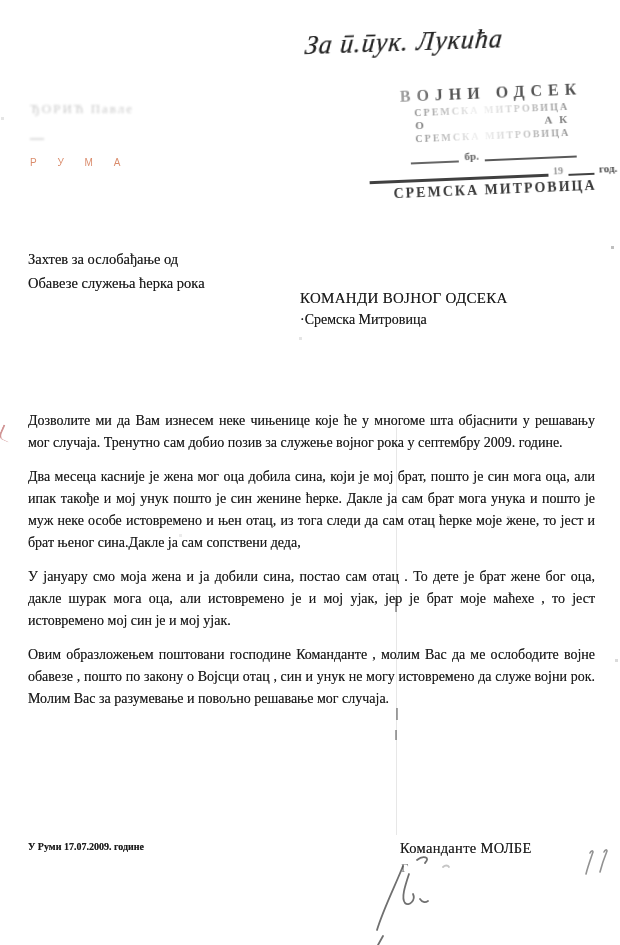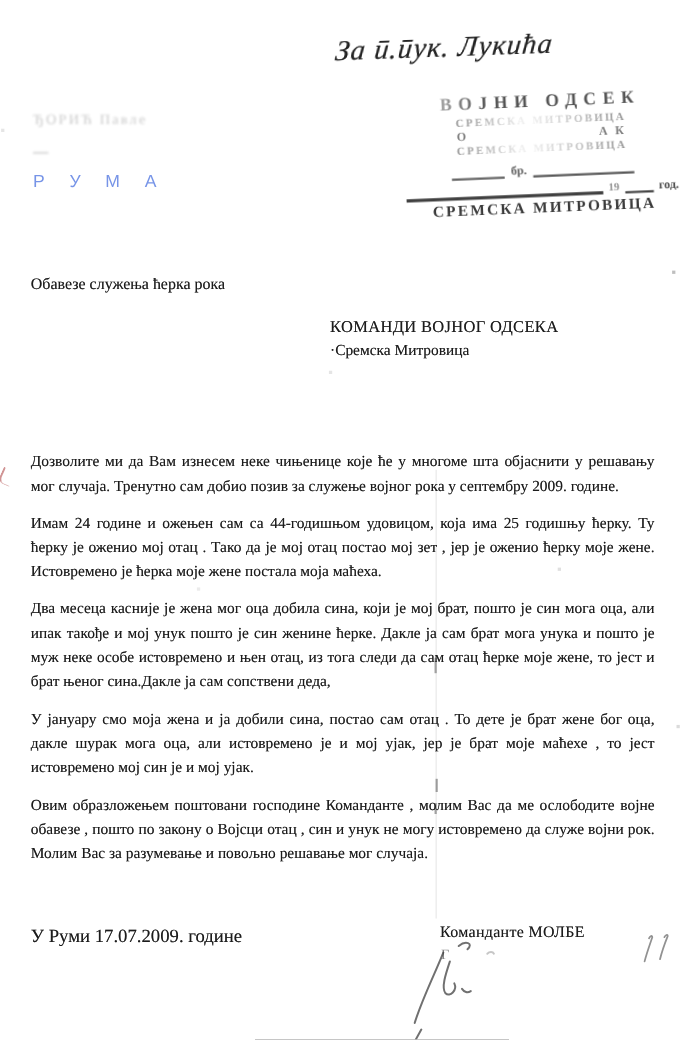--- a/index.html
+++ b/index.html
@@ -64,22 +64,22 @@
   
   .ghost-name{
     position:absolute; left:30px; top:101px; font-size:13px; letter-spacing:2px;
     color:#4a4a4a; opacity:.3; filter:blur(1.1px);
   }
   .ghost-dash{
     position:absolute; left:30px; top:138px; width:14px; height:0;
     border-top:2px solid #777; opacity:.25; filter:blur(.8px);
   }
   .ghost-city{
-    position:absolute; left:30px; top:157px; font-size:16px; letter-spacing:9px;
-    color:#1d4ed8; opacity:.6; filter:blur(.4px);
+    position:absolute; left:30px; top:157px; font-size:10px; letter-spacing:9px;
+    color:#c2410c; opacity:.6; filter:blur(.4px);
     font-family:"Liberation Sans", sans-serif;
   }
 
   
   .subject{
     position:absolute; left:28px; top:247px;
     font-size:14.5px; line-height:24px;
   }
   .addressee{
     position:absolute; left:300px; top:287px;
@@ -95,21 +95,21 @@
   .body-text{
     position:absolute; left:28px; top:410px; width:567px;
     font-size:14px; line-height:22.3px;
     text-align:justify;
   }
   .body-text p{ margin:0 0 11px 0; }
 
   
   .place-date{
     position:absolute; left:28px; top:841px;
-    font-size:17px; font-weight:400;
+    font-size:10px; font-weight:700;
   }
   .submitter{
     position:absolute; left:400px; top:840px;
     font-size:14.5px; letter-spacing:.3px; filter:blur(.2px);
   }
   .ghost-initial{
     position:absolute; left:401px; top:860px; font-size:13px;
     opacity:.55; filter:blur(.6px);
   }
   .signature{ position:absolute; left:365px; top:852px; }
@@ -167,32 +167,32 @@
       <span>год.</span>
     </div>
     <div class="r7">СРЕМСКА МИТРОВИЦА</div>
   </div>
 
   <div class="ghost-name">ЂОРИЋ Павле</div>
   <div class="ghost-dash"></div>
   <div class="ghost-city">Р У М А</div>
 
   <div class="subject ink">
+    <div>Захтев за ослобађање од</div>
     <div>Обавезе служења ћерка рока</div>
   </div>
 
   <div class="addressee ink">
     <div class="l1">КОМАНДИ ВОЈНОГ ОДСЕКА</div>
     <div class="l2">·Сремска Митровица</div>
   </div>
 
 
   <div class="body-text ink">
     <p>Дозволите ми да Вам изнесем неке чињенице које ће у многоме шта објаснити у решавању мог случаја. Тренутно сам добио позив за служење војног рока у септембру 2009. године.</p>
-    <p>Имам 24 године и ожењен сам са 44-годишњом удовицом, која има 25 годишњу ћерку. Ту ћерку је оженио мој отац . Тако да је мој отац постао мој зет , јер је оженио ћерку моје жене. Истовремено је ћерка моје жене постала моја маћеха.</p>
     <p>Два месеца касније је жена мог оца добила сина, који је мој брат, пошто је син мога оца, али ипак такође и мој унук пошто је син женине ћерке. Дакле ја сам брат мога унука и пошто је муж неке особе истовремено и њен отац, из тога следи да сам отац ћерке моје жене, то јест и брат њеног сина.Дакле ја сам сопствени деда,</p>
     <p>У јануару смо моја жена и ја добили сина, постао сам отац . То дете је брат жене бог оца, дакле шурак мога оца, али истовремено је и мој ујак, јер је брат моје маћехе , то јест истовремено мој син је и мој ујак.</p>
     <p>Овим образложењем поштовани господине Команданте , молим Вас да ме ослободите војне обавезе , пошто по закону о Војсци отац , син и унук не могу истовремено да служе војни рок. Молим Вас за разумевање и повољно решавање мог случаја.</p>
   </div>
 
   <div class="place-date ink">У Руми 17.07.2009. године</div>
   <div class="submitter ink">Команданте МОЛБЕ</div>
   <div class="ghost-initial">Г</div>
 
   <svg class="signature" width="140" height="95" viewBox="0 0 140 95">

